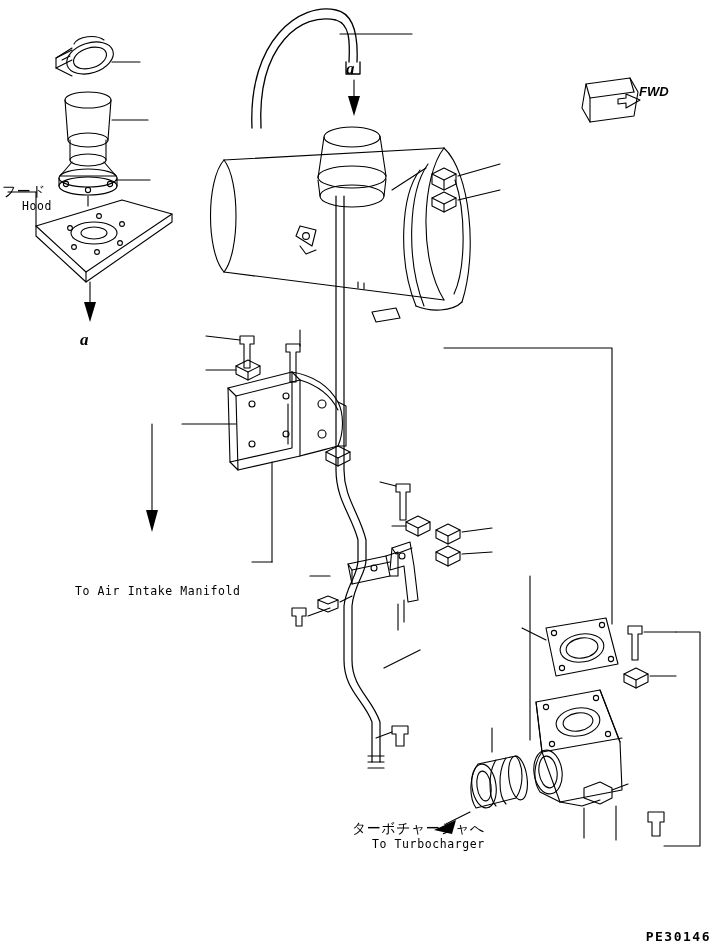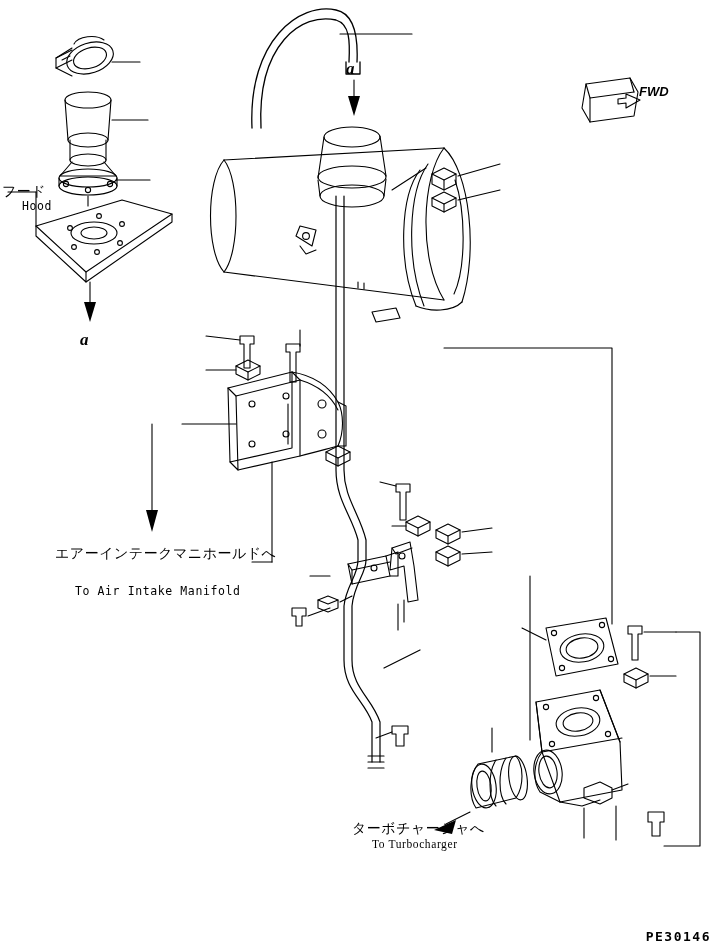--- a/index.html
+++ b/index.html
@@ -59,21 +59,21 @@
     font-family: "DejaVu Sans Mono", monospace;
     font-size: 13px;
     letter-spacing: 1.5px;
     font-weight: bold;
   }
   .hood-jp { left: 2px; top: 183px; }
   .hood-en { left: 2px; top: 199px; }
   .intake-jp { left: 55px; top: 545px; }
   .intake-en { left: 55px; top: 584px; }
   .turbo-jp { left: 352px; top: 820px; }
-  .turbo-en { left: 352px; top: 837px; font-family: Liberation Serif, serif; }
+  .turbo-en { left: 352px; top: 837px; }
   .a-top { left: 346px; top: 59px; }
   .a-hood { left: 80px; top: 330px; }
   .fwd-label { left: 595px; top: 84px; margin-left: 44px; }
 </style>
 </head>
 <body>
 
 <div id="page">
 
   <svg class="art" viewBox="0 0 723 947">
@@ -379,21 +379,20 @@
       <path d="M444 348 L612 348 L612 624"></path>
       <path d="M398 604 L398 630"></path>
       <path d="M530 576 L530 740"></path>
 
     </g>
   </svg>
 
   <div class="lbl jp hood-jp">フード</div>
   <div class="lbl en hood-en">Hood</div>
 
-  <div class="lbl jp intake-jp">エアーインテークマニホールドへ</div>
   <div class="lbl en intake-en">To Air Intake Manifold</div>
 
   <div class="lbl jp turbo-jp">ターボチャージャへ</div>
   <div class="lbl en turbo-en">To Turbocharger</div>
 
   <div class="lbl callout-a a-top">a</div>
   <div class="lbl callout-a a-hood">a</div>
 
   <div class="lbl fwd-txt fwd-label">FWD</div>
 

